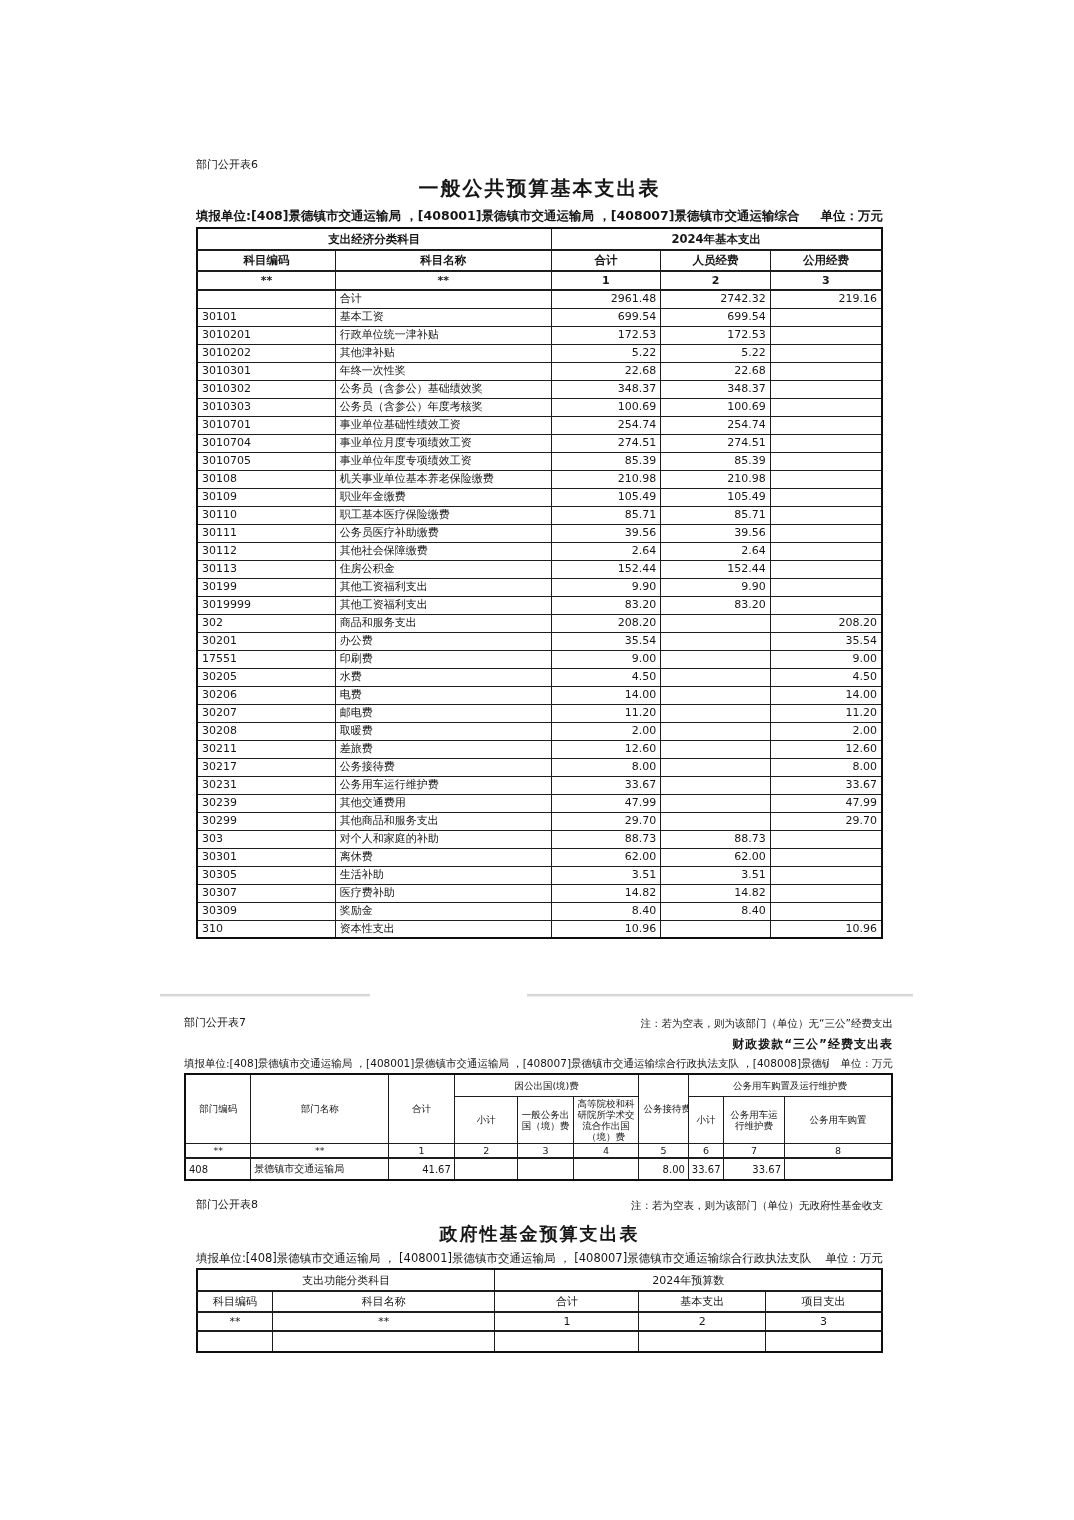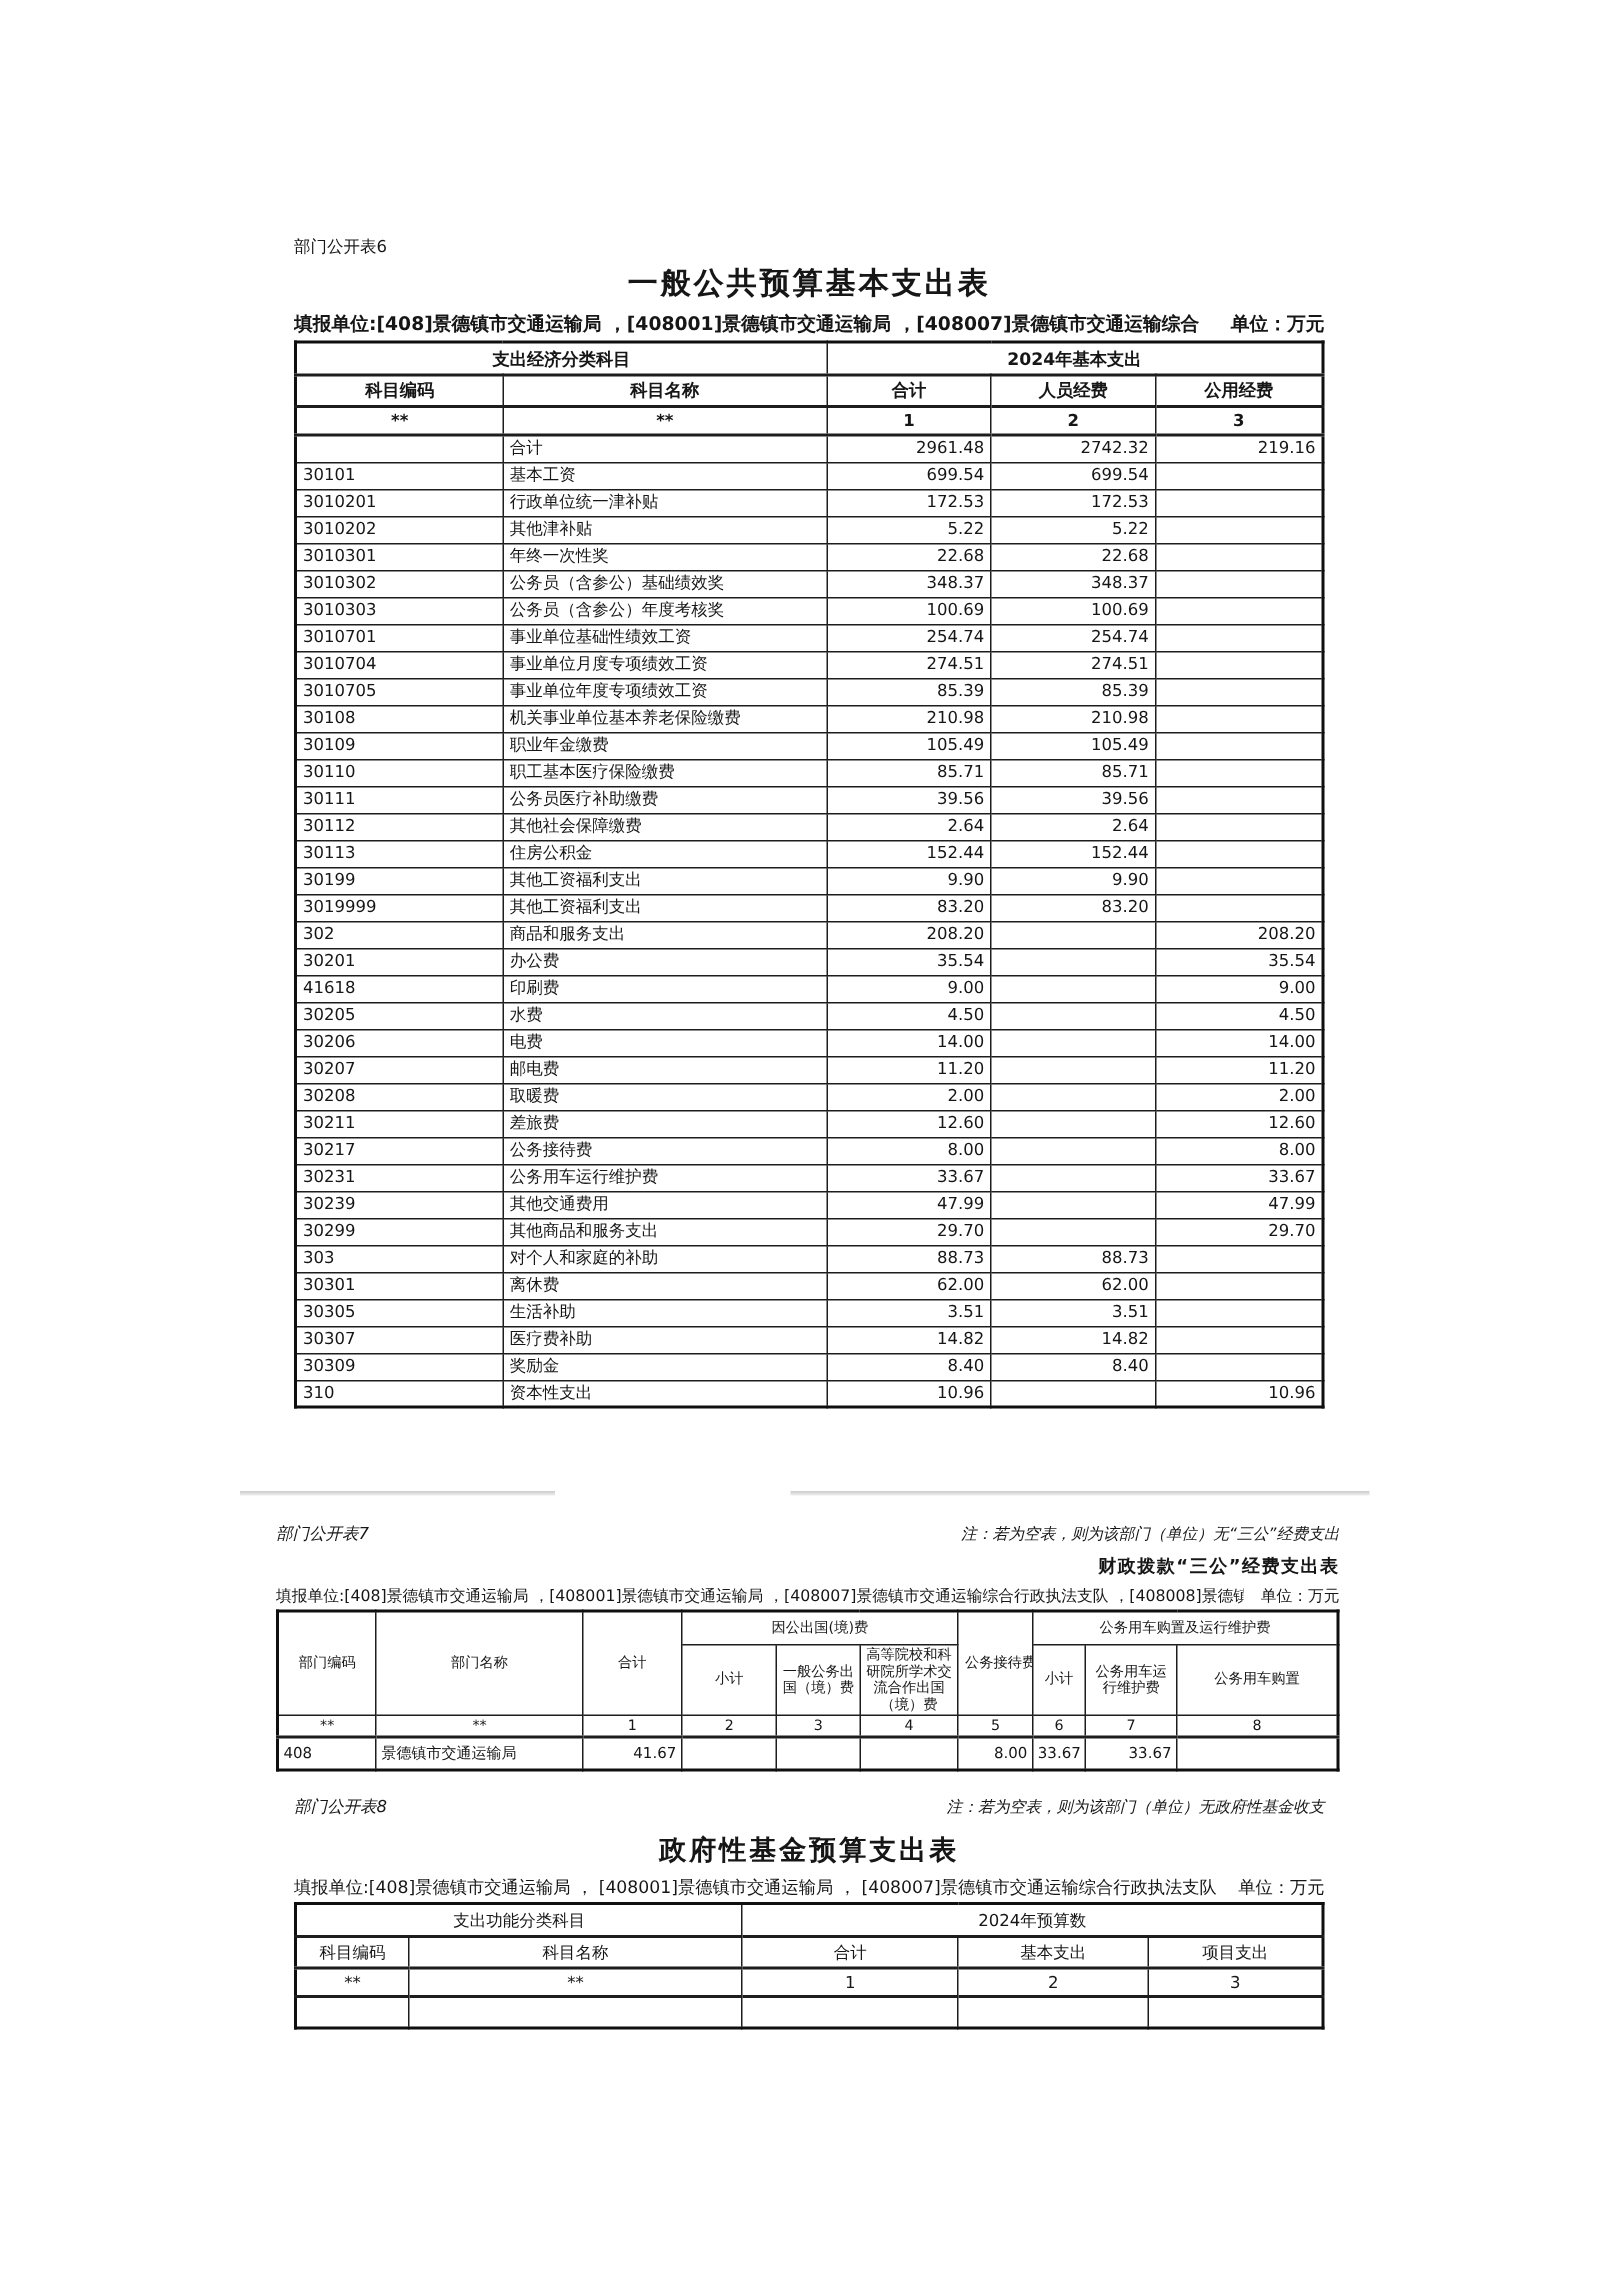--- a/index.html
+++ b/index.html
@@ -3,21 +3,21 @@
 <meta charset="utf-8">
 <style>
   * { box-sizing: border-box; }
   html, body { margin: 0; padding: 0; }
   body { width: 1074px; background: #ffffff; }
   .page {
     position: relative; width: 1074px; height: 1520px; background: #ffffff;
     font-family: "DejaVu Sans", "Liberation Sans", sans-serif; color: #161616;
   }
   .sheet-label { font-size: 11px; line-height: 14px; white-space: nowrap; }
-  .sec-head { display: flex; justify-content: space-between; align-items: flex-start; font-style: italic; }
+  .sec-head { display: flex; justify-content: space-between; align-items: flex-start; }
   .note { font-size: 10.5px; line-height: 14px; white-space: nowrap; }
 
   .title6 { font-size: 20px; font-weight: bold; text-align: center; margin: 4px 0 0; letter-spacing: 2px; line-height: 25px; }
   .title7 { font-size: 12px; font-weight: bold; text-align: right; margin: 5px 0 0; letter-spacing: 1px; line-height: 19px; }
   .title8 { font-size: 18px; font-weight: bold; text-align: center; margin: 10px 0 0; letter-spacing: 2px; line-height: 23px; }
 
   .meta { display: flex; justify-content: space-between; align-items: flex-end; margin-top: 7px; margin-bottom: 2px; }
   .meta .rleft { white-space: nowrap; overflow: hidden; flex: 1; }
   .meta .runit { white-space: nowrap; padding-left: 12px; }
   #sec6 .meta { font-size: 12.5px; font-weight: bold; }
@@ -235,21 +235,21 @@
             <td class="num">208.20</td>
           </tr>
           <tr>
             <td class="code code-ind">30201</td>
             <td class="name nl2">办公费</td>
             <td class="num">35.54</td>
             <td class="num"></td>
             <td class="num">35.54</td>
           </tr>
           <tr>
-            <td class="code code-ind">41618</td>
+            <td class="code code-ind">17551</td>
             <td class="name nl2">印刷费</td>
             <td class="num">9.00</td>
             <td class="num"></td>
             <td class="num">9.00</td>
           </tr>
           <tr>
             <td class="code code-ind">30205</td>
             <td class="name nl2">水费</td>
             <td class="num">4.50</td>
             <td class="num"></td>

